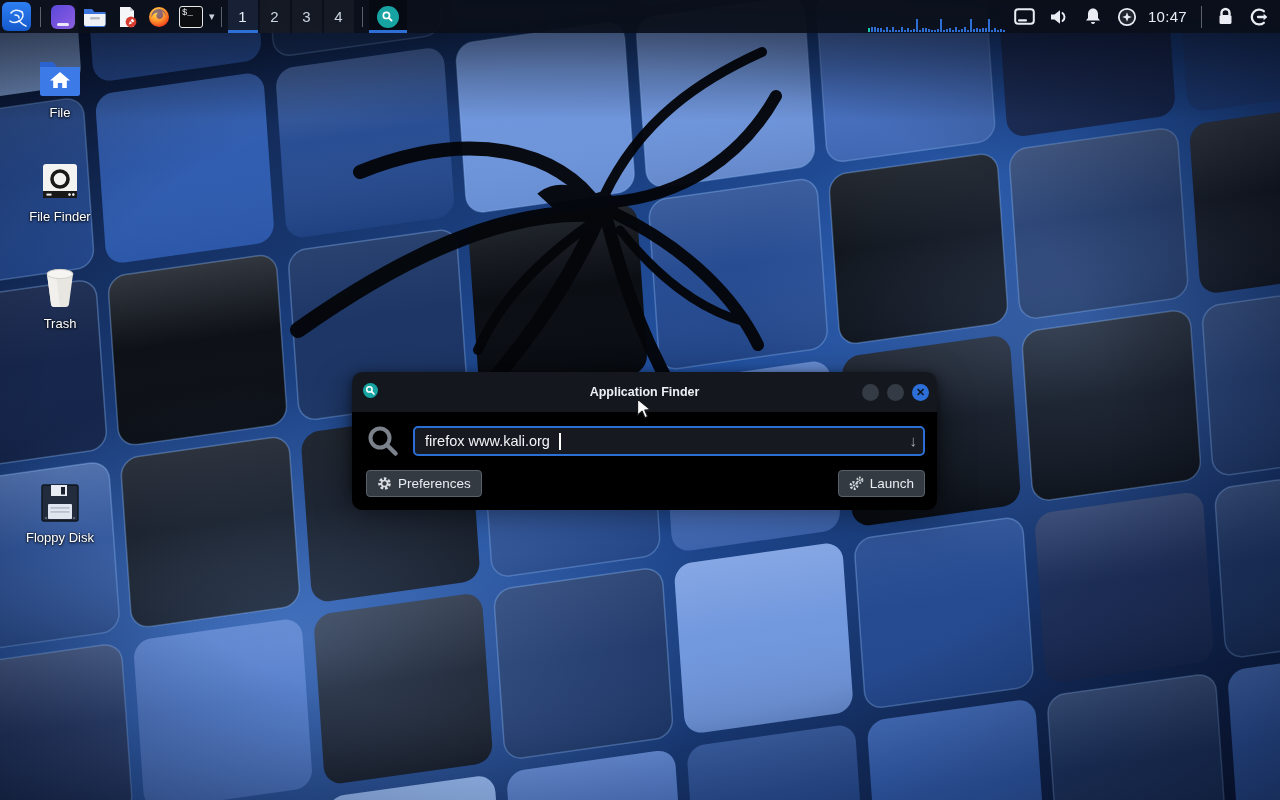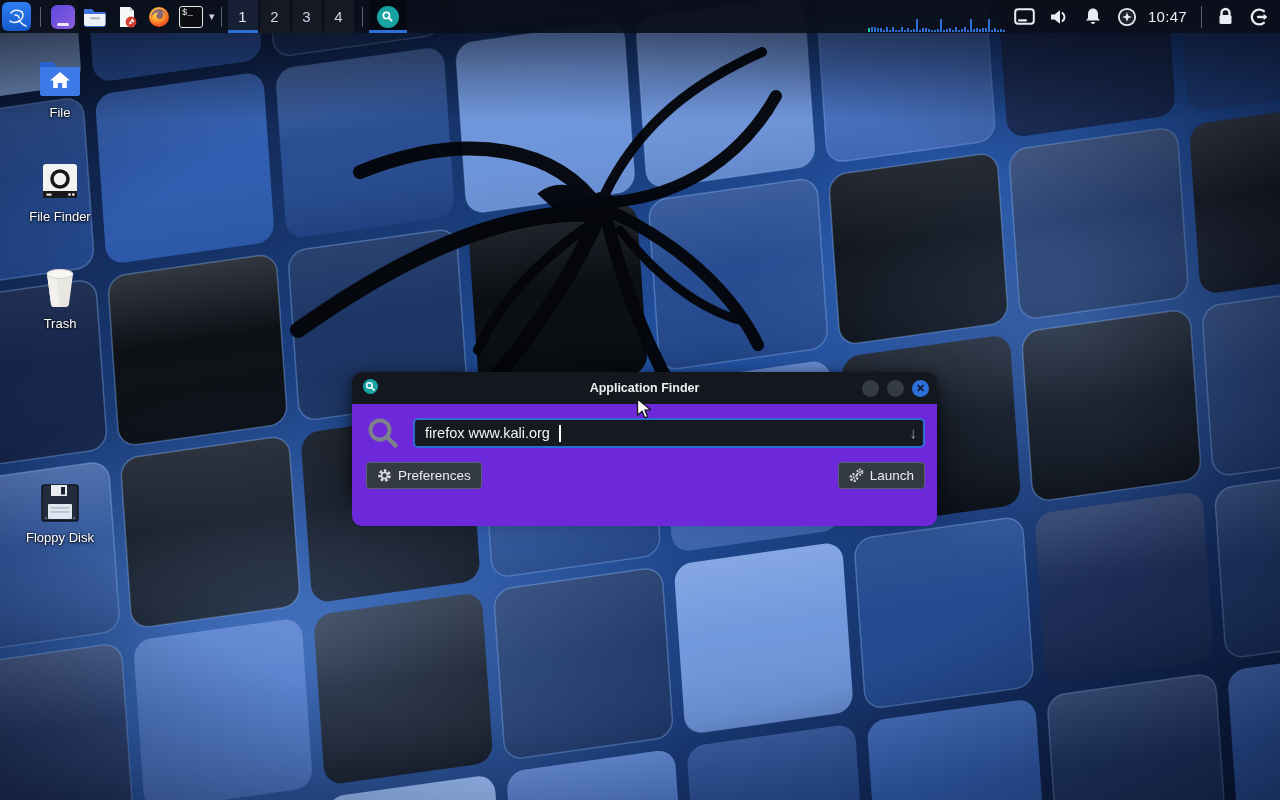--- a/index.html
+++ b/index.html
@@ -53,30 +53,30 @@
   .desk-icon .glyph { width:48px; height:48px; display:flex; align-items:center;
                       justify-content:center; }
   .desk-icon .lbl { margin-top:4px; color:#fff; font-size:13px;
                     text-shadow:0 1px 3px rgba(0,0,0,.95), 0 0 2px rgba(0,0,0,.8);
                     white-space:nowrap; }
 
   
   #appfinder { position:absolute; left:352px; top:372px; width:585px; height:124px;
                border-radius:10px; box-shadow:0 14px 34px rgba(0,0,0,.55),0 2px 8px rgba(0,0,0,.5);
                z-index:40; }
-  .titlebar { height:32px; background:#14181e; border-radius:10px 10px 0 0;
+  .titlebar { height:40px; background:#14181e; border-radius:10px 10px 0 0;
               display:flex; align-items:center; padding:0 8px; position:relative; }
   .titlebar .appic { margin-left:3px; }
   .titlebar .t { position:absolute; left:0; right:0; text-align:center;
                  color:#eceff3; font-size:12.5px; font-weight:bold; pointer-events:none; }
   .winctl { display:flex; gap:8px; margin-left:auto; z-index:2; }
   .wbtn { width:17px; height:17px; border-radius:50%; background:#343b44; }
   .wbtn.close { background:#2d6fd8; color:#10151c; font-size:11px; font-weight:bold;
                 display:flex; align-items:center; justify-content:center; line-height:1; }
-  .dlg-body { height:122px; background:#6d28d9; border-radius:0 0 10px 10px;
+  .dlg-body { height:98px; background:#000000; border-radius:0 0 10px 10px;
               padding:12px 12px 10px 14px; }
   .srow { display:flex; align-items:center; gap:13px; }
   .inwrap { position:relative; flex:1; }
   .inwrap input { width:100%; height:30px; background:#16191f; border:2px solid #2c6fd4;
                   border-radius:5px; color:#f2f4f7; font-size:14.5px; padding:0 26px 0 10px;
                   font-family:"Liberation Sans",sans-serif; outline:none; }
   .inwrap .caret { position:absolute; left:146px; top:7px; width:1.5px; height:17px;
                    background:#fff; }
   .inwrap .drop { position:absolute; right:8px; top:6px; color:#aab0b8; font-size:15px; }
   .brow { display:flex; justify-content:space-between; margin-top:12px; }

